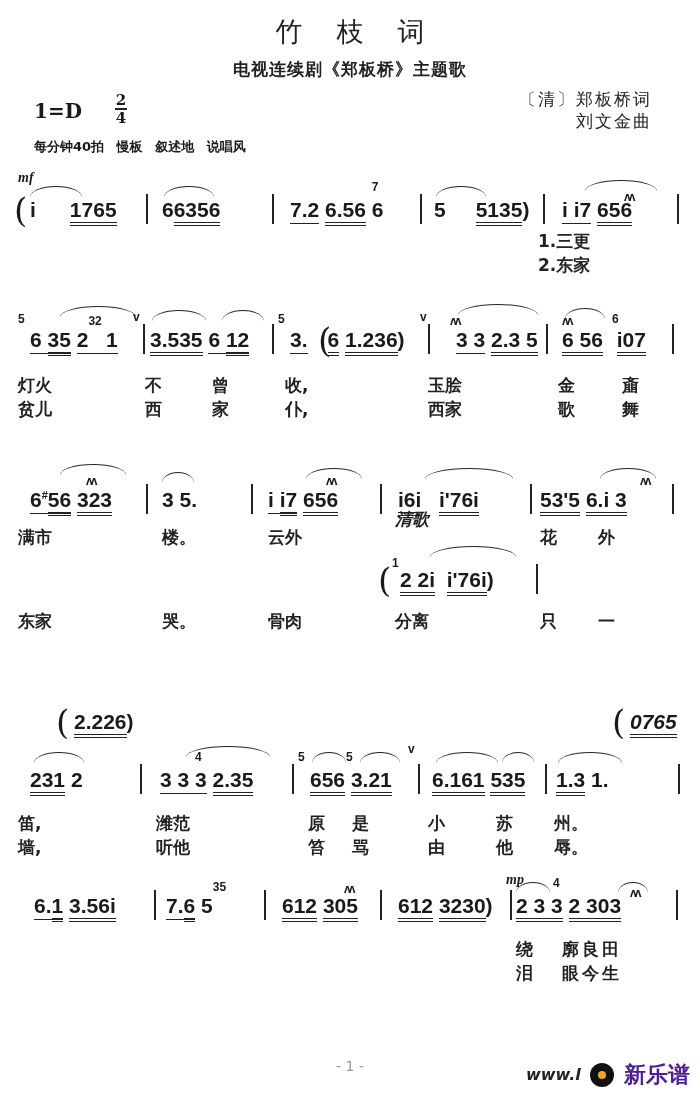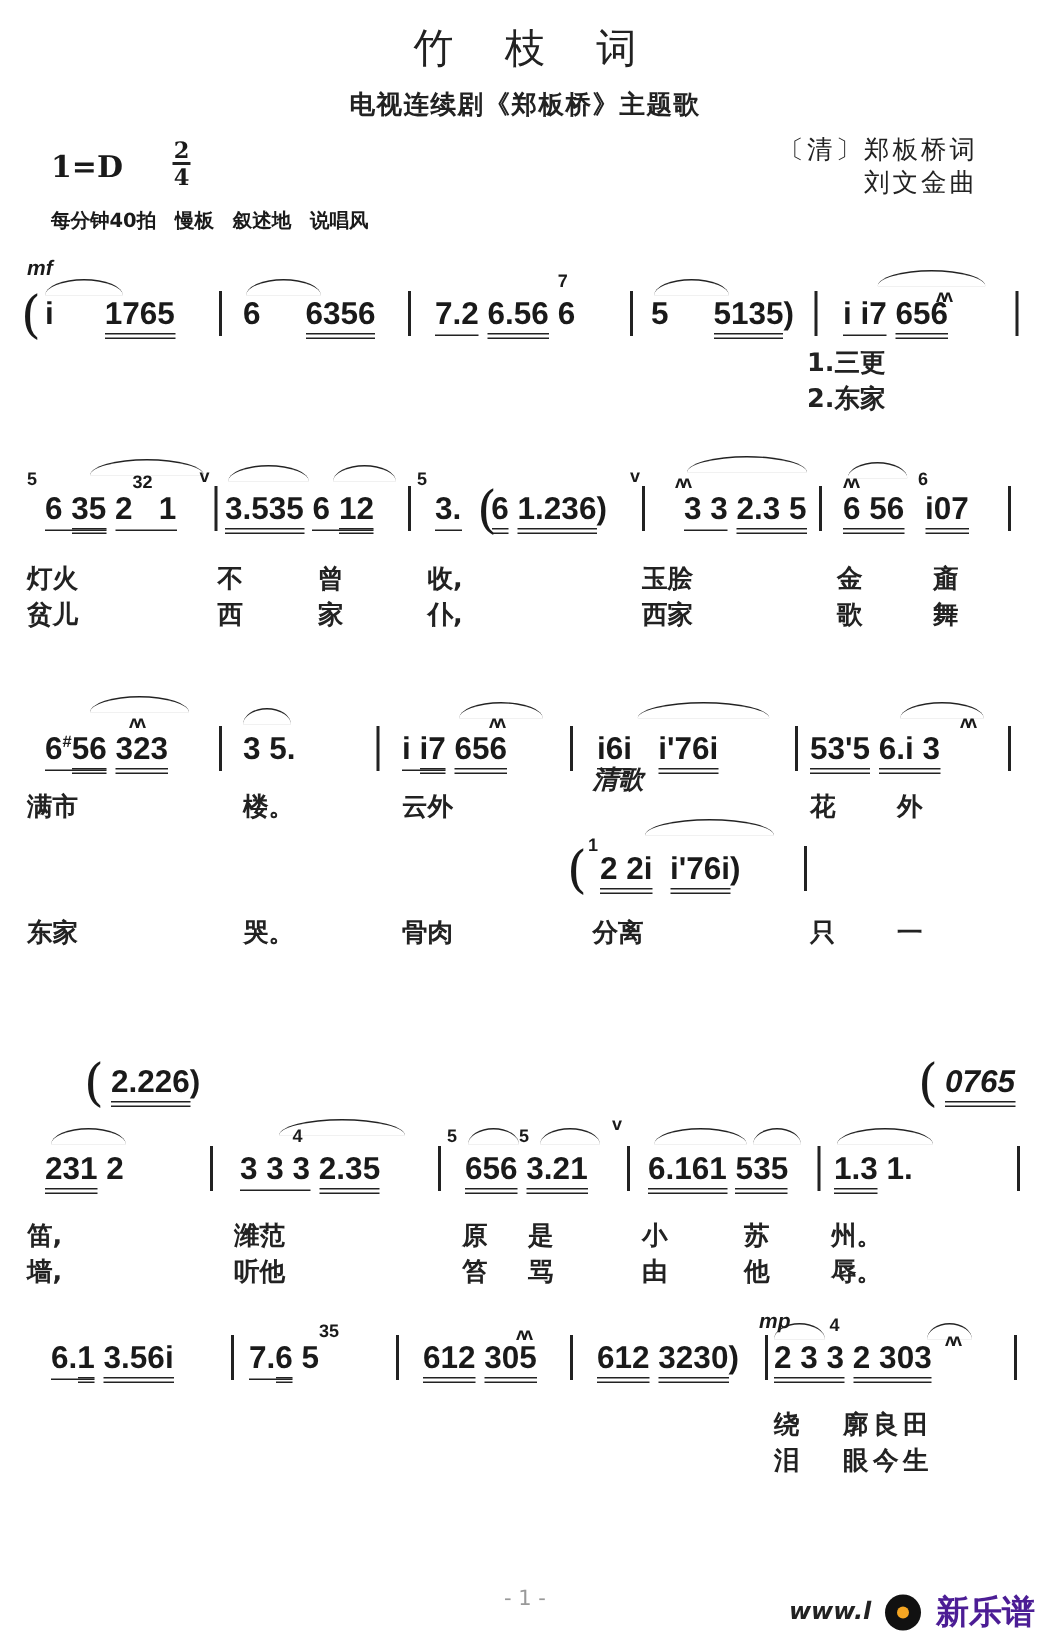--- a/index.html
+++ b/index.html
@@ -17,21 +17,21 @@
   .tempo { left: 34px; top: 138px; font-size: 13px; font-weight: bold; word-spacing: 8px; }
   .row { left: 0; width: 700px; }
   .notes { font-family: "Liberation Sans", sans-serif; font-weight: bold; font-size: 21px; white-space: nowrap; }
   .n { position: absolute; }
   .u1 { border-bottom: 1.5px solid #222; padding-bottom: 2px; }
   .u2 { border-bottom: 4px double #222; padding-bottom: 1px; }
   .barline { position: absolute; width: 2px; background: #222; height: 30px; }
   .slur { position: absolute; border-top: 1.6px solid #222; border-radius: 50% 50% 0 0 / 100% 100% 0 0; height: 10px; }
   .lyric { position: absolute; font-size: 17px; font-family: "DejaVu Sans", sans-serif; color: #222; }
   .small { font-size: 12px; font-weight: bold; position: absolute; }
-  .dyn { position: absolute; font-family: Liberation Sans, sans-serif; font-style: italic; font-weight: bold; font-size: 14px; }
+  .dyn { position: absolute; font-family: Liberation Serif, serif; font-style: italic; font-weight: bold; font-size: 14px; }
   .mord { position: absolute; font-size: 12px; font-weight: bold; letter-spacing: -2px; }
   .paren { position: absolute; font-size: 34px; font-weight: normal; font-family: "DejaVu Serif", serif; }
   .pageno { left: 0; width: 700px; top: 1058px; text-align: center; font-size: 14px; color: #999; }
   .wm { right: 10px; top: 1060px; font-weight: bold; }
   .wm .url { font-family: "DejaVu Sans", sans-serif; font-style: italic; font-size: 16px; color: #222; }
   .wm .disc { display: inline-block; width: 24px; height: 24px; border-radius: 50%; background: #111; vertical-align: middle; position: relative; margin: 0 4px; }
   .wm .disc::after { content: ""; position: absolute; left: 8px; top: 8px; width: 8px; height: 8px; border-radius: 50%; background: #f5a623; }
   .wm .brand { font-size: 22px; color: #4c1d95; vertical-align: middle; }
 </style>
 </head>
@@ -48,21 +48,21 @@
   <div>4</div>
 </div>
 <div class="abs tempo">每分钟40拍  慢板  叙述地  说唱风</div>
 
 <div class="abs row notes" style="top:178px; height:110px;">
   <span class="dyn" style="left:18px; top:-8px;">mf</span>
   <span class="slur" style="left:30px; top:8px; width:52px;"></span>
   <span class="n" style="left:14px; top:20px;"><span class="paren" style="left:0; top:-8px;">(</span><span style="margin-left:16px;">i</span><span class="u2" style="margin-left:34px;">1765</span></span>
   <span class="barline" style="left:146px; top:16px;"></span>
   <span class="slur" style="left:164px; top:8px; width:50px;"></span>
-  <span class="n" style="left:162px; top:20px;">6<span class="u2" style="margin-left:30px;">6356</span></span>
+  <span class="n" style="left:162px; top:20px;">6<span class="u2" style="">6356</span></span>
   <span class="barline" style="left:272px; top:16px;"></span>
   <span class="n" style="left:290px; top:20px;"><span class="u1">7.2</span> <span class="u2">6.56</span> <span class="small" style="top:-18px;">7</span> 6</span>
   <span class="barline" style="left:420px; top:16px;"></span>
   <span class="slur" style="left:436px; top:8px; width:50px;"></span>
   <span class="n" style="left:434px; top:20px;">5<span class="u2" style="margin-left:30px;">5135</span>)</span>
   <span class="barline" style="left:543px; top:16px;"></span>
   <span class="slur" style="left:585px; top:2px; width:72px;"></span>
   <span class="mord" style="left:624px; top:12px;">ʌʌ</span>
   <span class="n" style="left:562px; top:20px;"><span class="u1">i i7</span> <span class="u2">656</span></span>
   <span class="barline" style="left:677px; top:16px;"></span>

